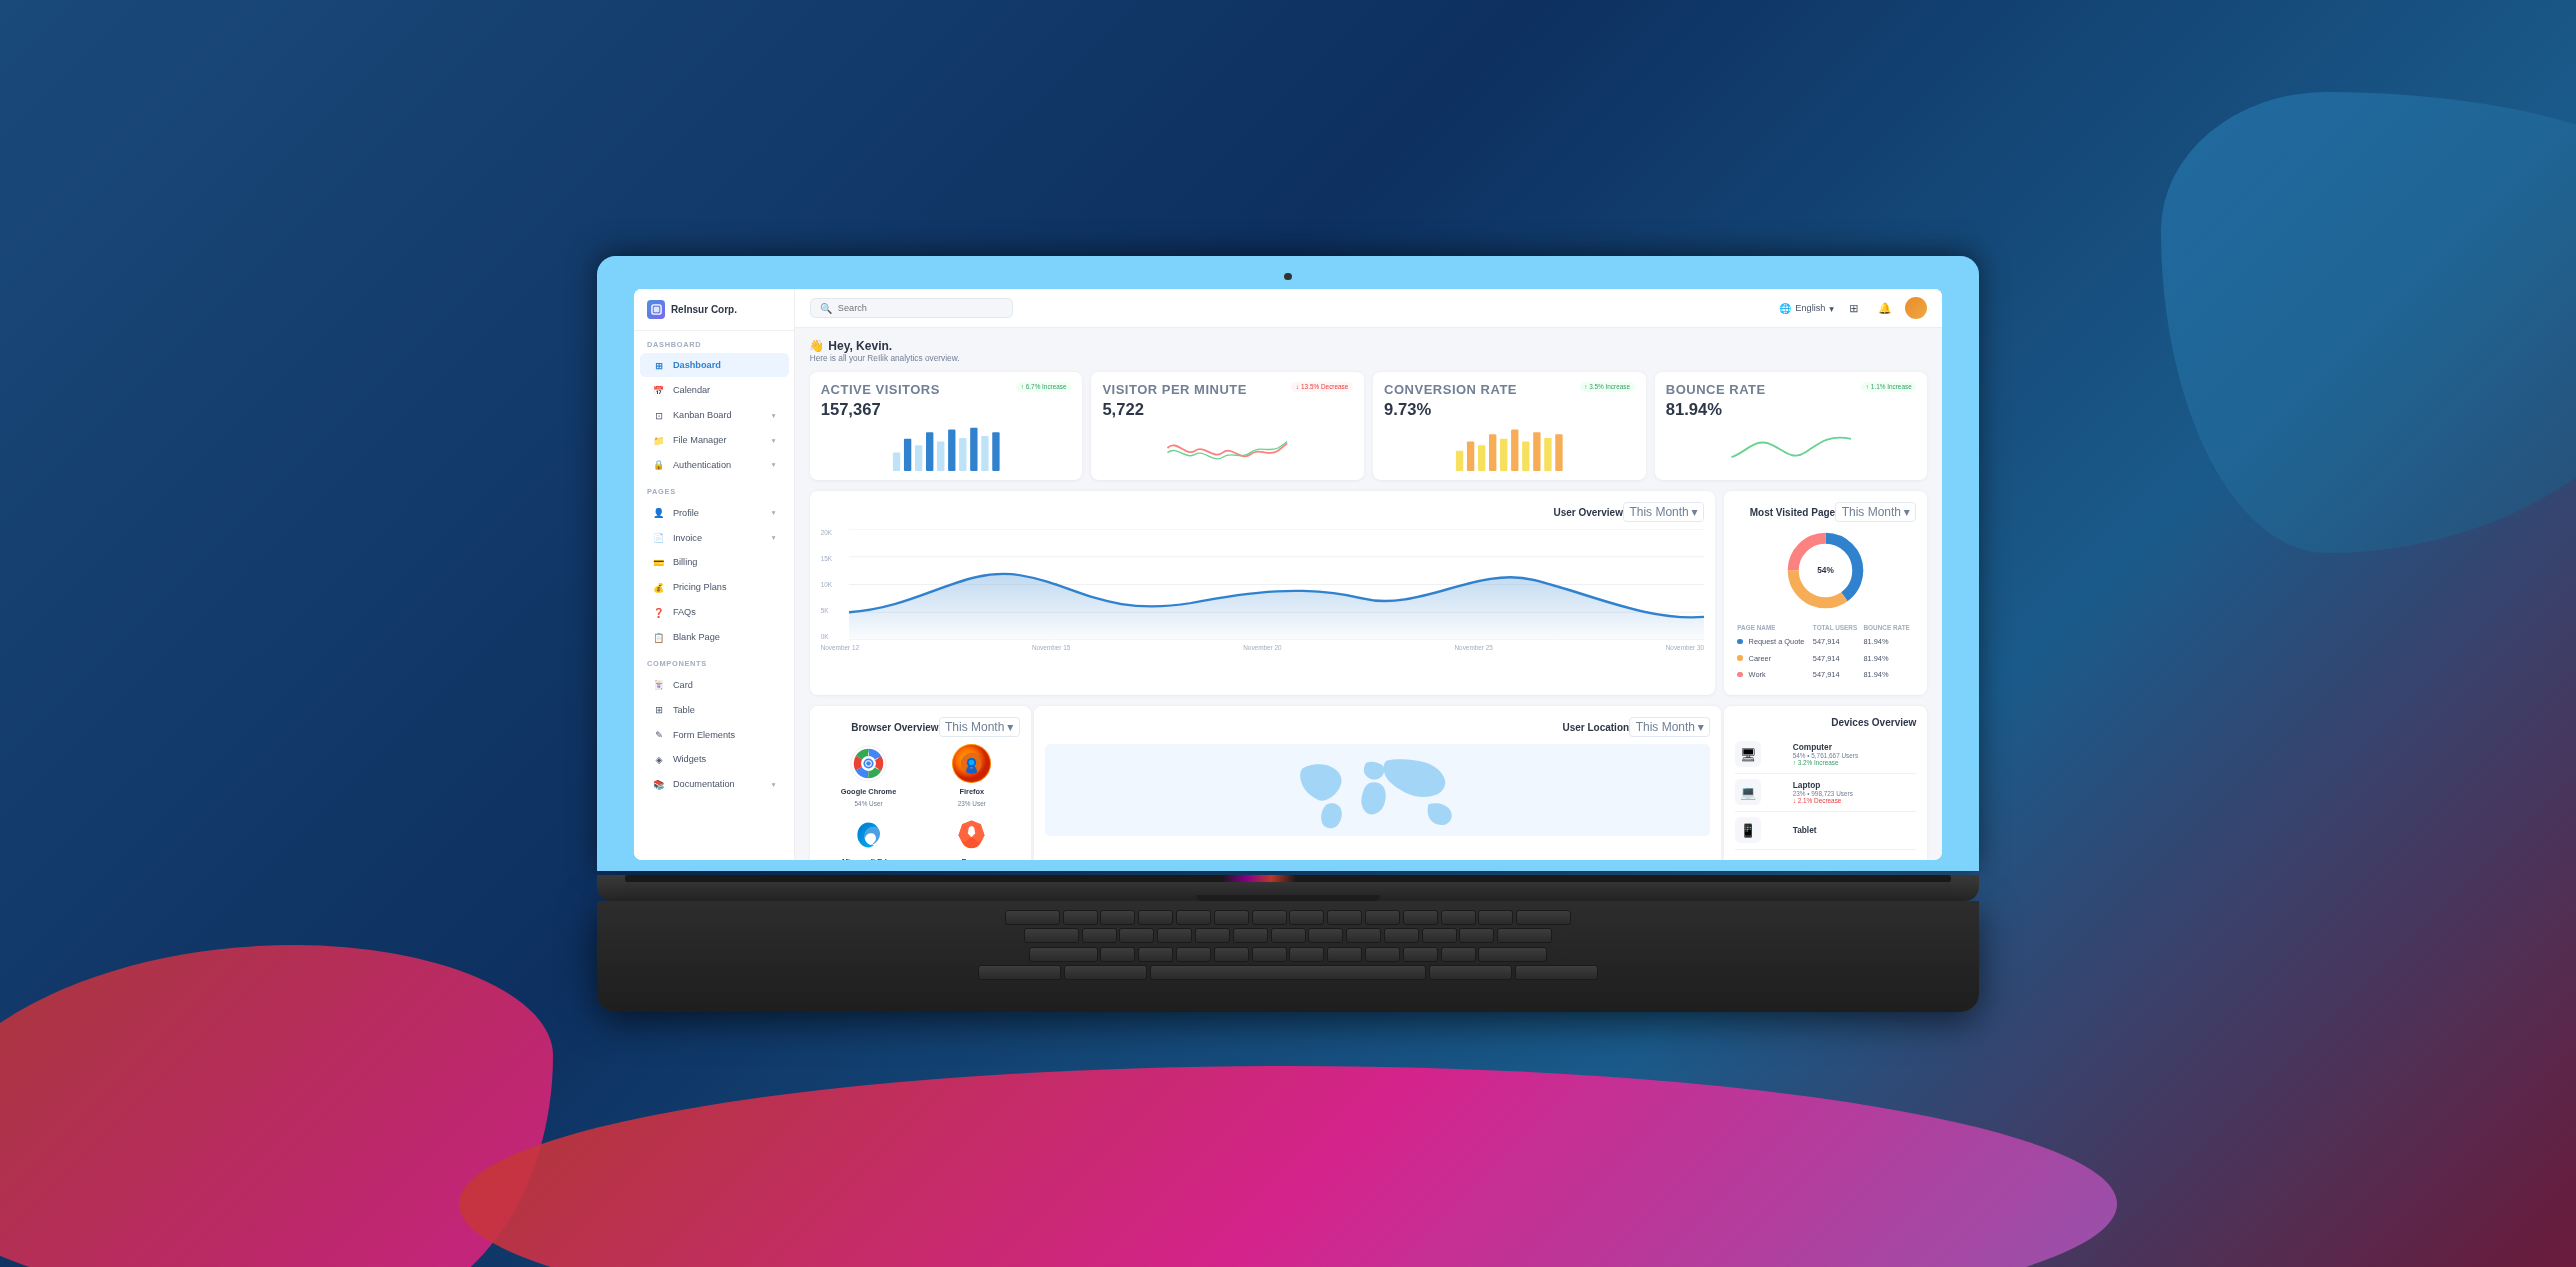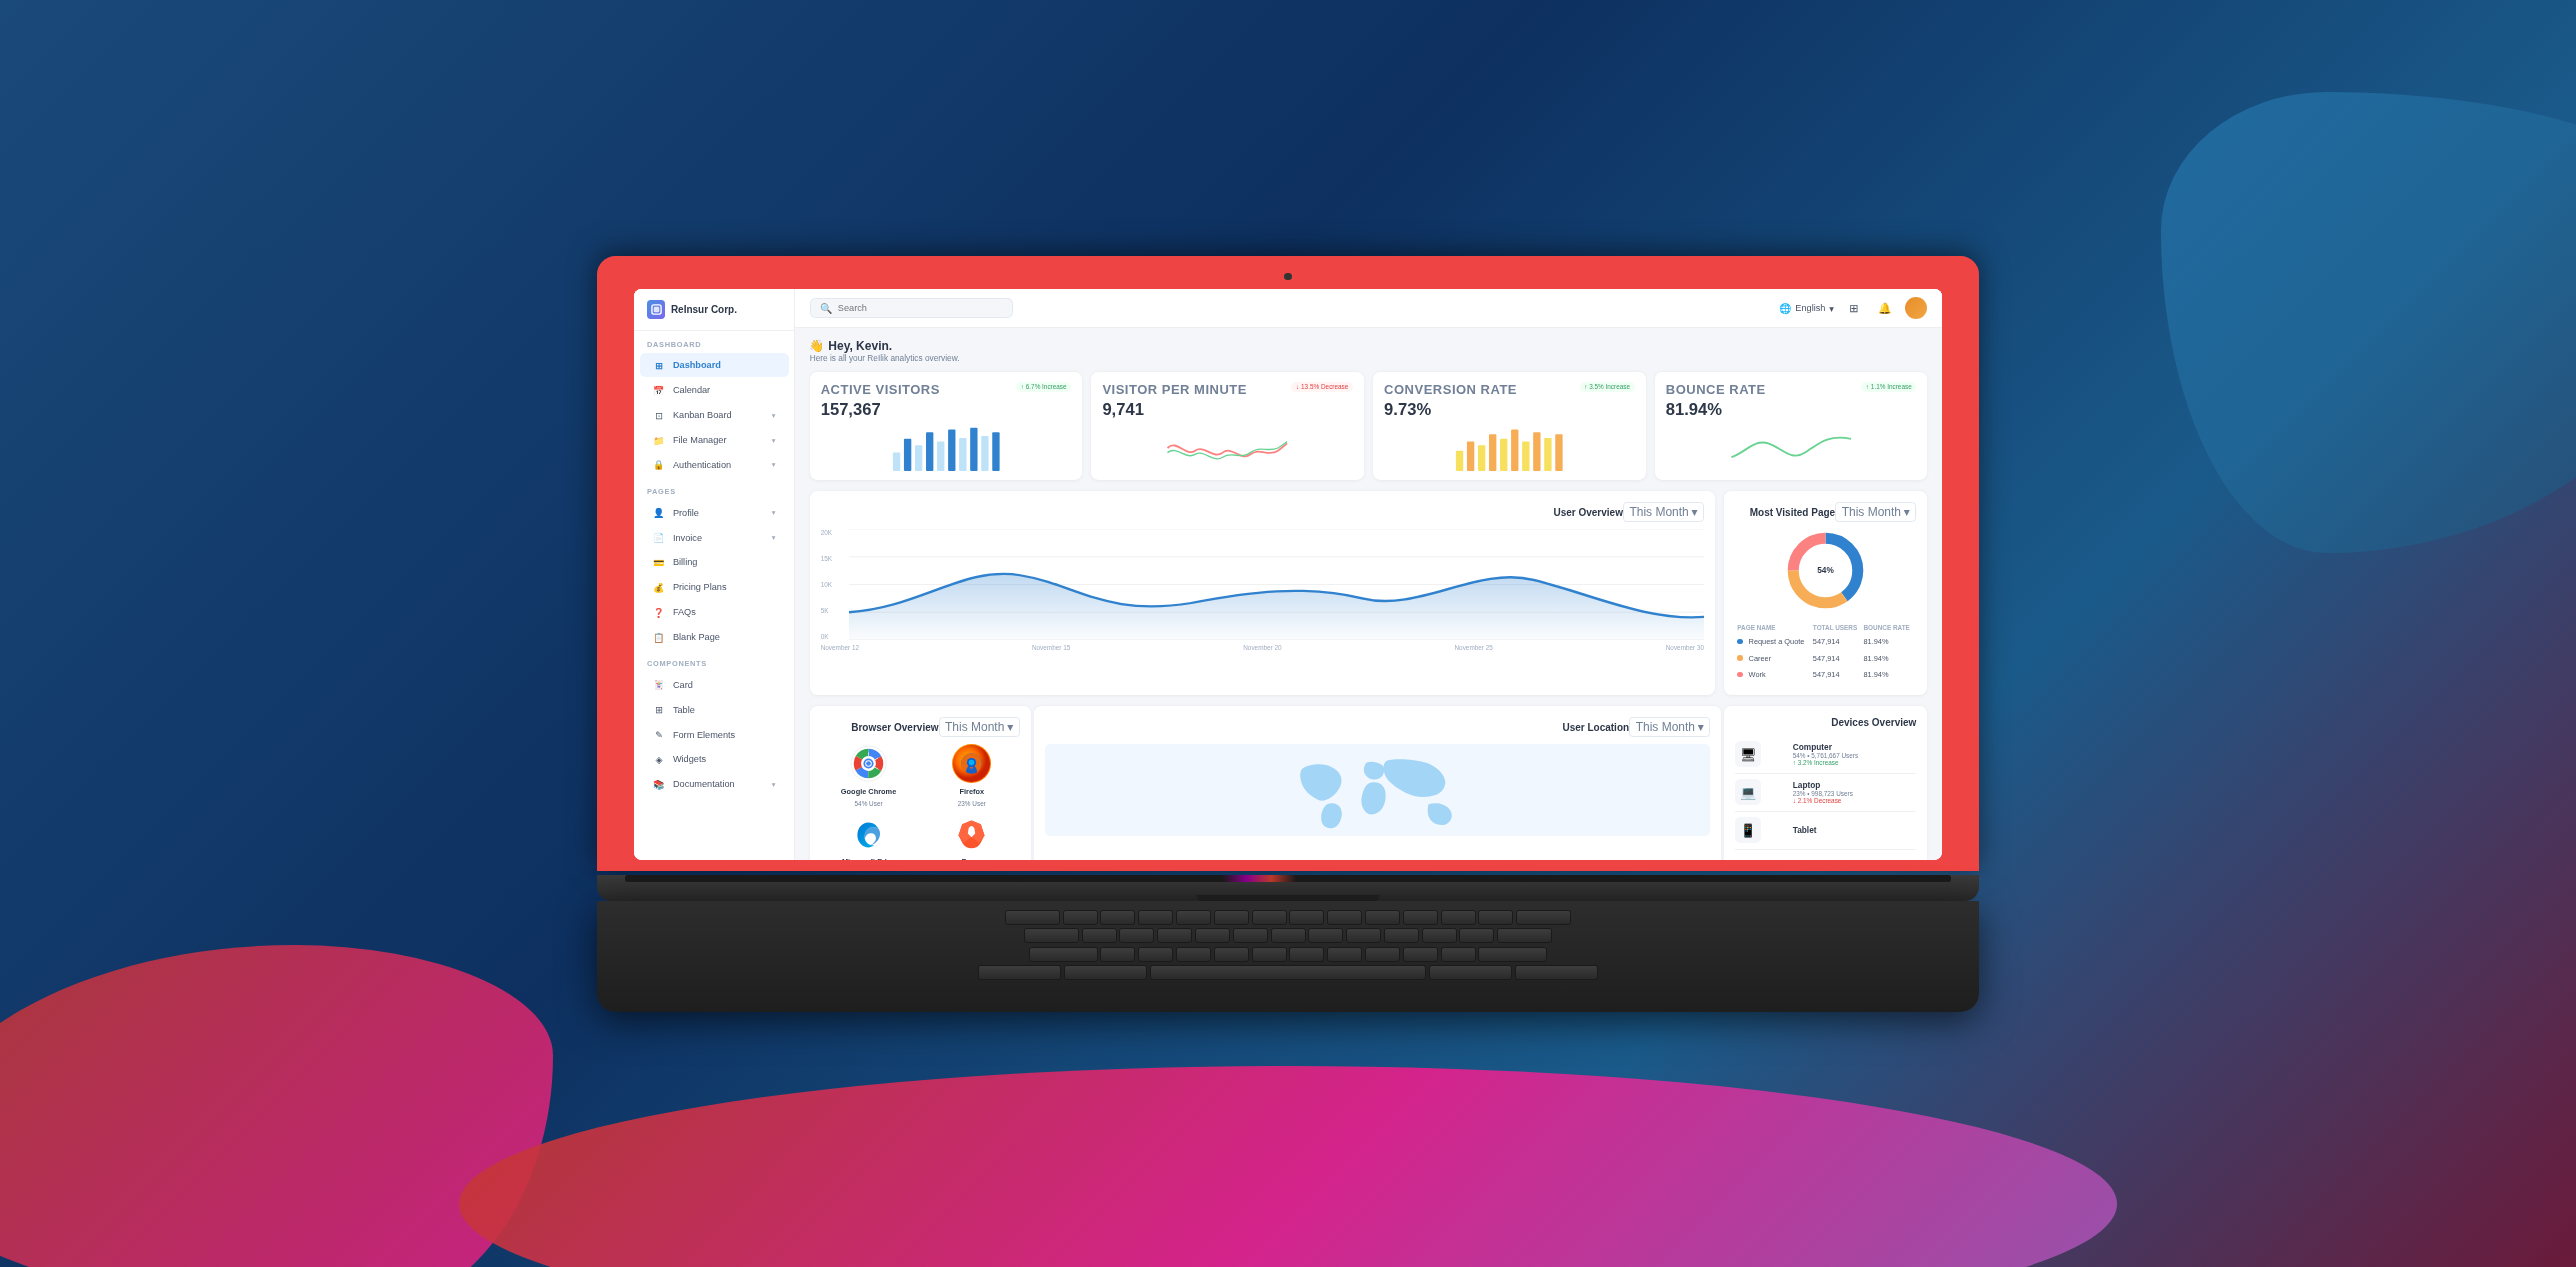--- a/index.html
+++ b/index.html
@@ -50,21 +50,21 @@
 
     
     .laptop-wrapper {
       position: relative;
       width: 1382px;
       z-index: 10;
     }
 
     
     .laptop-screen-frame {
-      background: #ef4444;
+      background: #7dd3fc;
       border-radius: 18.4px 18.4px 0 0;
       padding: 16.6px 37px 11px;
       position: relative;
       box-shadow: 0 -3.7px 28px rgba(0,0,0,0.5);
     }
 
     .laptop-camera {
       width: 7.4px;
       height: 7.4px;
       background: #333;
@@ -686,21 +686,21 @@
               </div>
 
               <div class="stat-card">
                 <div class="stat-header">
                   <span class="stat-label">VISITOR PER MINUTE</span>
                   <span class="stat-badge red">
                     <span>↓</span>
                     <span>13.5% Decrease</span>
                   </span>
                 </div>
-                <div class="stat-value">9,741</div>
+                <div class="stat-value">5,722</div>
                 <div class="mini-chart">
                   <svg width="100%" height="46" viewBox="0 0 130 50">
                     <path d="M0,25 C10,15 20,35 30,28 C40,21 50,38 60,30 C70,22 80,40 90,32 C100,24 110,35 120,28 C125,24 128,22 130,20" fill="none" stroke="#fc8181" stroke-width="2"></path>
                     <path d="M0,30 C10,22 20,38 30,32 C40,26 50,42 60,35 C70,28 80,38 90,30 C100,22 110,30 120,25 C125,22 128,20 130,18" fill="none" stroke="#68d391" stroke-width="1.5" stroke-dasharray="none"></path>
                   </svg>
                 </div>
               </div>
 
               <div class="stat-card">
                 <div class="stat-header">

